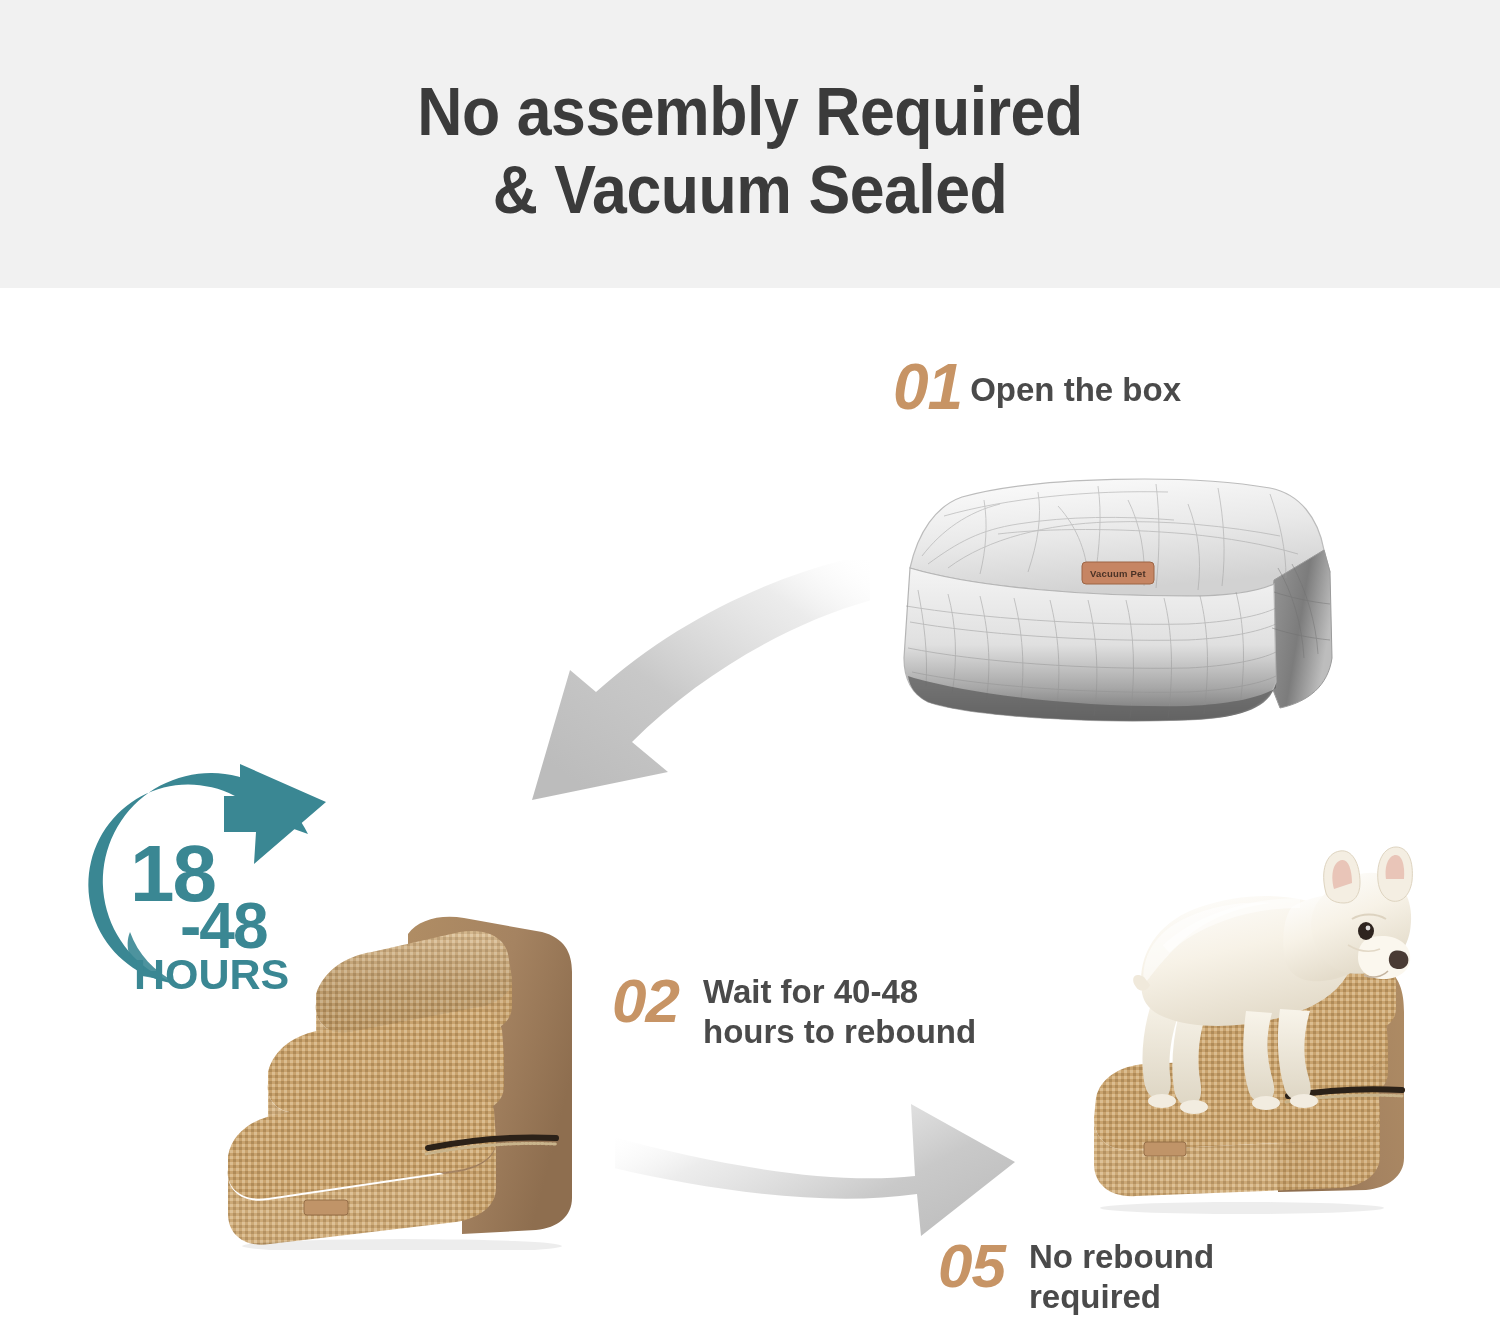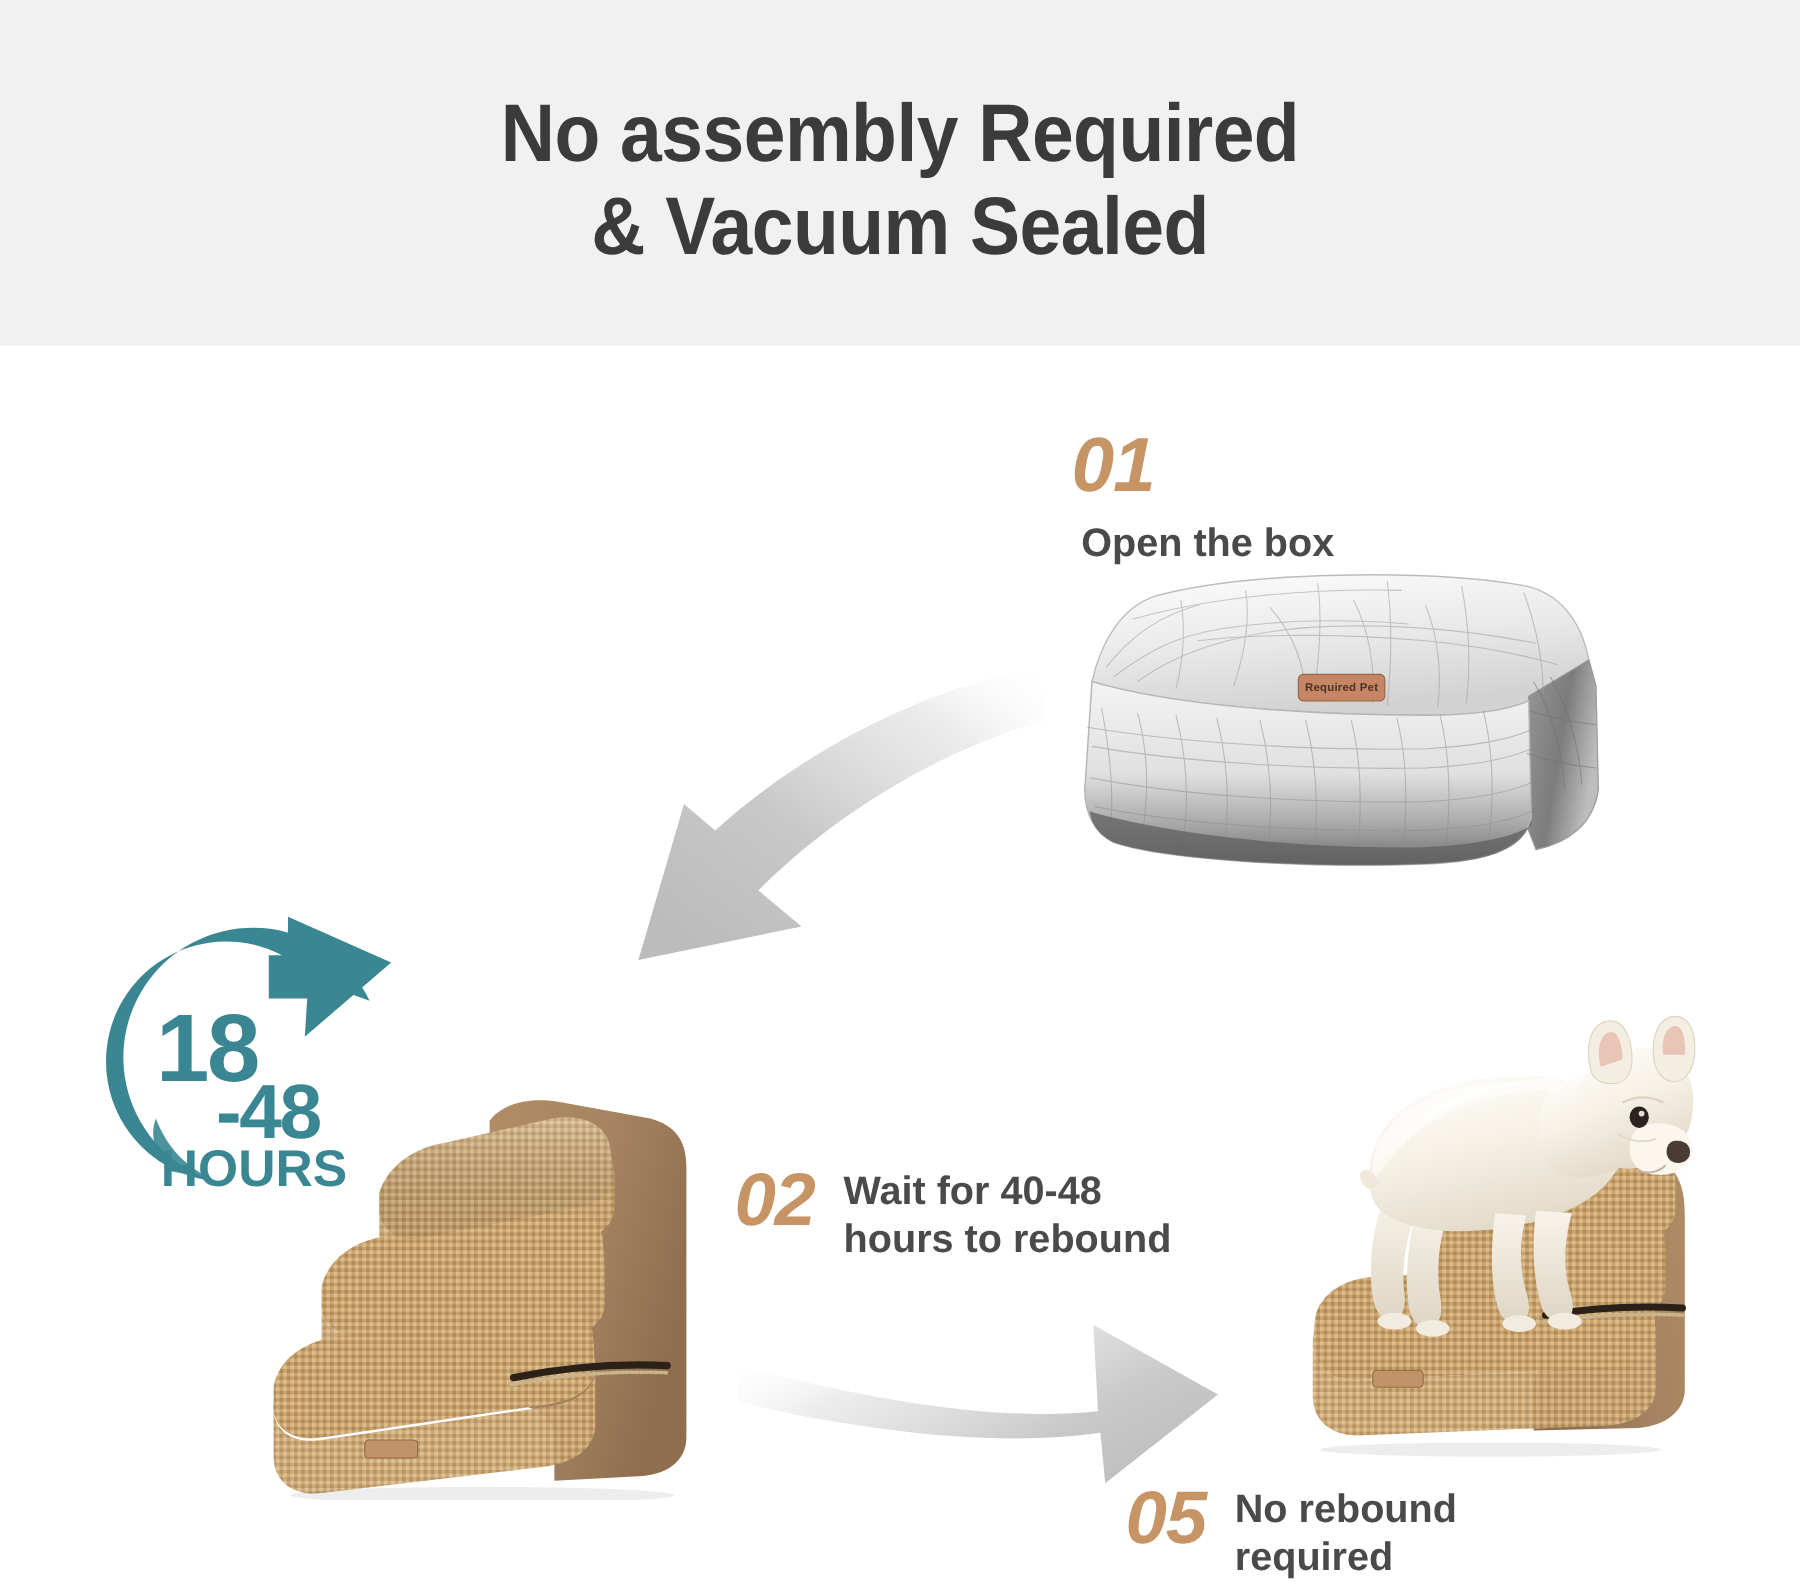--- a/index.html
+++ b/index.html
@@ -61,21 +61,21 @@
   }
   .step .caption {
     font-family: "Liberation Sans", sans-serif;
     font-weight: bold;
     font-size: 33px;
     line-height: 40px;
     color: #4a4a4a;
     white-space: pre-line;
   }
 
-  #step-01 { left: 893px;  top: 356px; flex-direction: column; }
+  #step-01 { left: 893px;  top: 356px; }
   #step-01 .num { font-size: 64px; }
   #step-01 .caption { margin-left: 8px; padding-top: 14px; }
 
   #step-02 { left: 612px;  top: 970px; }
   #step-02 .num { font-size: 62px; }
   #step-02 .caption { margin-left: 24px; padding-top: 2px; }
 
   #step-03 { left: 938px;  top: 1235px; }
   #step-03 .num { font-size: 62px; }
   #step-03 .caption { margin-left: 24px; padding-top: 2px; }
@@ -227,21 +227,21 @@
 
       <g stroke="#6f6f6f" stroke-width="0.9" fill="none" opacity="0.5">
         <path d="M390,96 C404,120 414,152 416,186"></path>
         <path d="M404,92 C418,118 428,150 430,182"></path>
         <path d="M386,120 C404,126 424,130 442,132"></path>
         <path d="M384,156 C402,162 422,166 442,168"></path>
       </g>
 
       <rect x="194" y="90" width="72" height="22" rx="4" ry="4" fill="#c68563" stroke="#9d6545" stroke-width="1"></rect>
     </svg>
-    <div class="pkg-label-text">Required Pet</div>
+    <div class="pkg-label-text">Vacuum Pet</div>
   </div>
 
   <div class="arrow" id="arrow-1">
     <svg viewBox="0 0 450 260" xmlns="http://www.w3.org/2000/svg">
       <defs>
         <linearGradient id="arr1" x1="1" y1="0" x2="0.1" y2="0.9">
           <stop offset="0%" stop-color="#ffffff" stop-opacity="0"></stop>
           <stop offset="25%" stop-color="#dcdcdc" stop-opacity="0.55"></stop>
           <stop offset="65%" stop-color="#c8c8c8"></stop>
           <stop offset="100%" stop-color="#bcbcbc"></stop>

